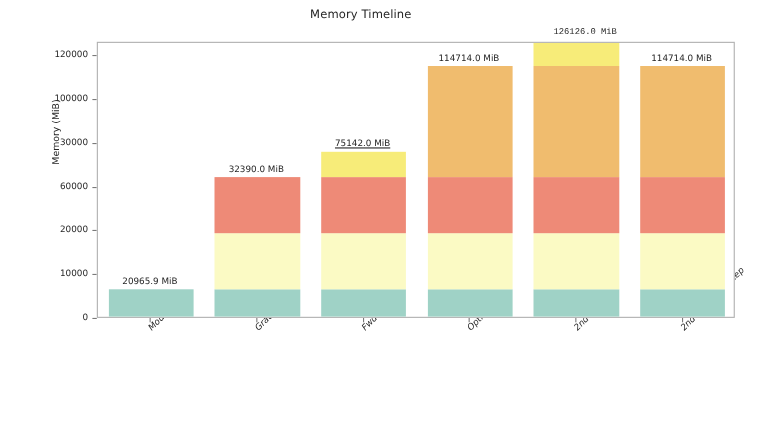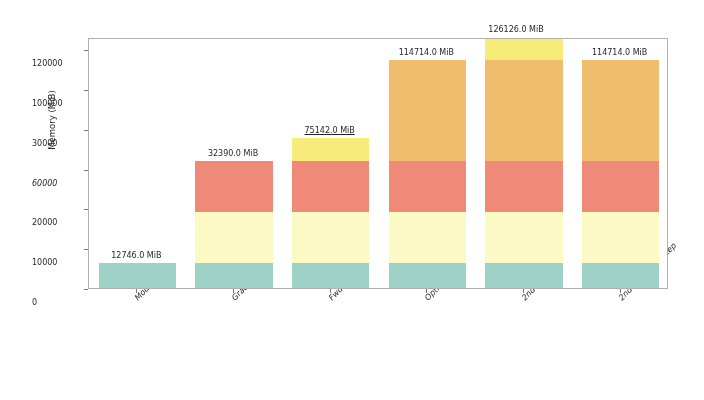--- a/index.html
+++ b/index.html
@@ -22,22 +22,22 @@
   #plot-area{
     position:absolute;left:88px;top:38px;width:580px;height:251px;
     border:1px solid #b0b0b0;box-sizing:border-box;background:#fff;
     overflow:hidden;
   }
   #bars{position:absolute;left:0;top:0;width:100%;height:100%;}
 
   .bar{position:absolute;bottom:0;}
   .seg{position:absolute;left:0;width:100%;}
   .ytick-label{
-    position:absolute;width:48px;
-    font-size:8px;color:#262626;margin-top:14px;
+    position:absolute;width:48px;text-align:right;
+    font-size:8px;color:#262626;
   }
   .ytick-mark{
     position:absolute;left:84px;width:4px;height:1px;background:#7a7a7a;
   }
   #ylabel{
     position:absolute;left:-8px;top:115px;width:120px;
     transform:rotate(-90deg);transform-origin:center center;
     text-align:center;font-size:8.5px;color:#262626;
   }
 
@@ -55,31 +55,34 @@
   .bar-annot{
     position:absolute;font-size:8px;color:#262626;
     white-space:nowrap;text-align:center;
   }
 </style>
 </head>
 <body>
 
 <div id="figure">
 
+  <div id="chart-title">
+    <span>Memory Timeline</span>
+  </div>
 
   <div id="ylabel">Memory (MiB)</div>
 
   <div id="y-axis">
       <div class="ytick-label" style="left: 32px; top: 284px;">0</div>
       <div class="ytick-mark" style="top: 289px;"></div>
       <div class="ytick-label" style="left: 32px; top: 244.199px;">10000</div>
       <div class="ytick-mark" style="top: 249.199px;"></div>
       <div class="ytick-label" style="left: 32px; top: 204.397px;">20000</div>
       <div class="ytick-mark" style="top: 209.397px;"></div>
-      <div class="ytick-label" style="left: 32px; top: 164.596px; font-style: italic;">60000</div>
+      <div class="ytick-label" style="left: 32px; top: 164.596px;">60000</div>
       <div class="ytick-mark" style="top: 169.596px;"></div>
       <div class="ytick-label" style="left: 32px; top: 124.794px;">30000</div>
       <div class="ytick-mark" style="top: 129.794px;"></div>
       <div class="ytick-label" style="left: 32px; top: 84.9927px;">100000</div>
       <div class="ytick-mark" style="top: 89.9927px;"></div>
       <div class="ytick-label" style="left: 32px; top: 45.1912px;">120000</div>
       <div class="ytick-mark" style="top: 50.1912px;"></div>
     </div>
   <div id="x-axis">
       <div class="xtick-mark" style="left: 136.333px;"></div>
@@ -128,20 +131,20 @@
         <div class="bar" style="left: 493px; width: 77.3333px; height: 251px;">
           <div class="seg" style="top: 225.635px; height: 25.3655px; background: rgb(159, 210, 198);"></div>
           <div class="seg" style="top: 174.904px; height: 50.731px; background: rgb(251, 250, 196);"></div>
           <div class="seg" style="top: 124.173px; height: 50.731px; background: rgb(238, 138, 119);"></div>
           <div class="seg" style="top: 22.7107px; height: 101.462px; background: rgb(240, 188, 110);"></div>
         </div>
       </div>
   </div>
 
   <div id="annotations">
-      <div class="bar-annot" style="width: 120px; left: 76.3333px; top: 250.635px;">12746.0 MiB</div>
+      <div class="bar-annot" style="width: 120px; left: 76.3333px; top: 250.635px;">20965.9 MiB</div>
       <div class="bar-annot" style="width: 120px; left: 173px; top: 149.173px;">32390.0 MiB</div>
       <div class="bar-annot" style="width: 120px; left: 269.667px; top: 126.462px; text-decoration: underline;">75142.0 MiB</div>
       <div class="bar-annot" style="width: 120px; left: 366.333px; top: 47.7107px;">114714.0 MiB</div>
-      <div class="bar-annot" style="width: 120px; left: 456px; top: 25px;">126126.0 MiB</div>
+      <div class="bar-annot" style="width: 120px; left: 472px; top: 25px; font-family: Liberation Mono, monospace;">126126.0 MiB</div>
       <div class="bar-annot" style="width: 120px; left: 559.667px; top: 47.7107px;">114714.0 MiB</div>
     </div>
 </div>
 
 </body></html>

